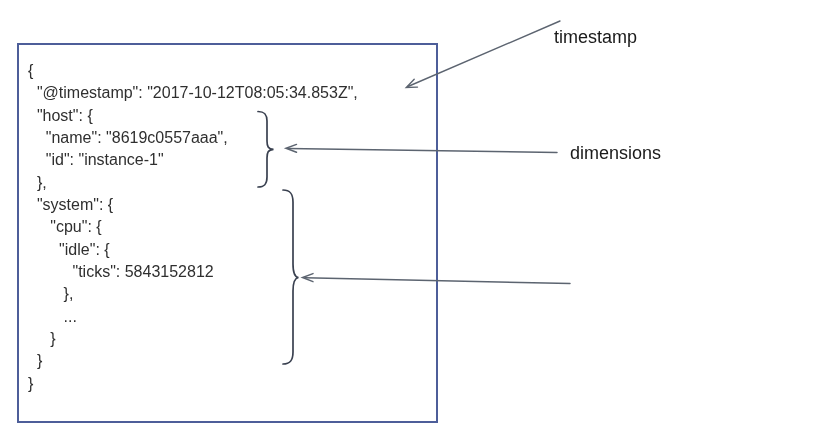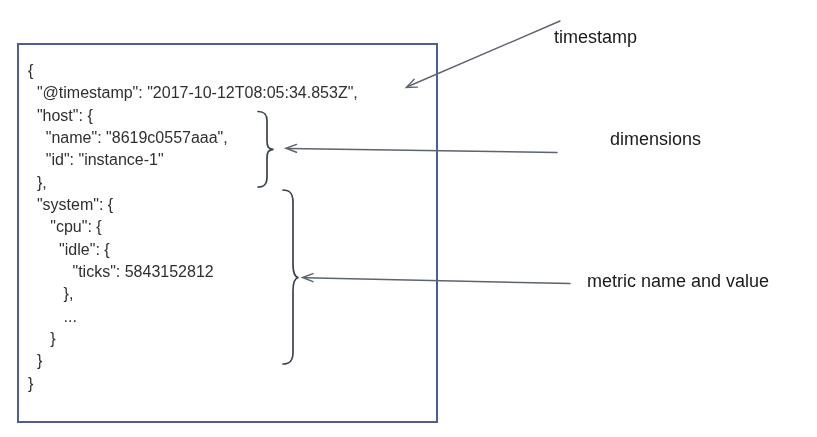--- a/index.html
+++ b/index.html
@@ -35,21 +35,21 @@
     height: 22.35px;
   }
   .annotation-label {
     position: absolute;
     color: #1a1a1a;
     font-size: 18px;
     line-height: 22px;
     white-space: nowrap;
   }
   #label-timestamp  { left: 554px; top: 26px; }
-  #label-dimensions { left: 570px; top: 128px; margin-left: 40px; }
+  #label-dimensions { left: 570px; top: 142px; }
   #label-metric     { left: 587px; top: 270px; }
   #overlay {
     position: absolute;
     left: 0; top: 0;
     width: 817px; height: 437px;
     pointer-events: none;
   }
 </style>
 </head>
 <body>
@@ -73,21 +73,20 @@
     <div class="code-line">          "ticks": 5843152812</div>
     <div class="code-line">        },</div>
     <div class="code-line">        ...</div>
     <div class="code-line">     }</div>
     <div class="code-line">  }</div>
     <div class="code-line">}</div>
   </div>
 
   <div class="annotation-label" id="label-timestamp">timestamp</div>
   <div class="annotation-label" id="label-dimensions">dimensions</div>
-  <div class="annotation-label" id="label-metric">metric name and value</div>
 
   <svg id="overlay" viewBox="0 0 817 437" xmlns="http://www.w3.org/2000/svg">
 
     <path d="M 258 111.5 C 265 111.5 267 115 267 121 L 267 141 C 267 146 268 149 273.5 149.3 C 268 149.8 267 152.5 267 158 L 267 177 C 267 183.5 265 187 258 187" fill="none" stroke-width="1.7" stroke-linecap="round" stroke="#3a4150"></path>
 
     <path d="M 283 190 C 290.5 190 293 194 293 202 L 293 264 C 293 271.5 294 277 298.5 277.5 C 294 278.2 293 283.5 293 291 L 293 352 C 293 360 290.5 364 283 364" fill="none" stroke-width="1.7" stroke-linecap="round" stroke="#3a4150"></path>
 
     <g fill="none" stroke-width="1.4" stroke-linecap="round" stroke="#5c6470">
       <line x1="560" y1="21" x2="408" y2="86.5"></line>
       <path d="M 417.5 87.1 L 406.3 87.5 L 414.2 79.3"></path>

